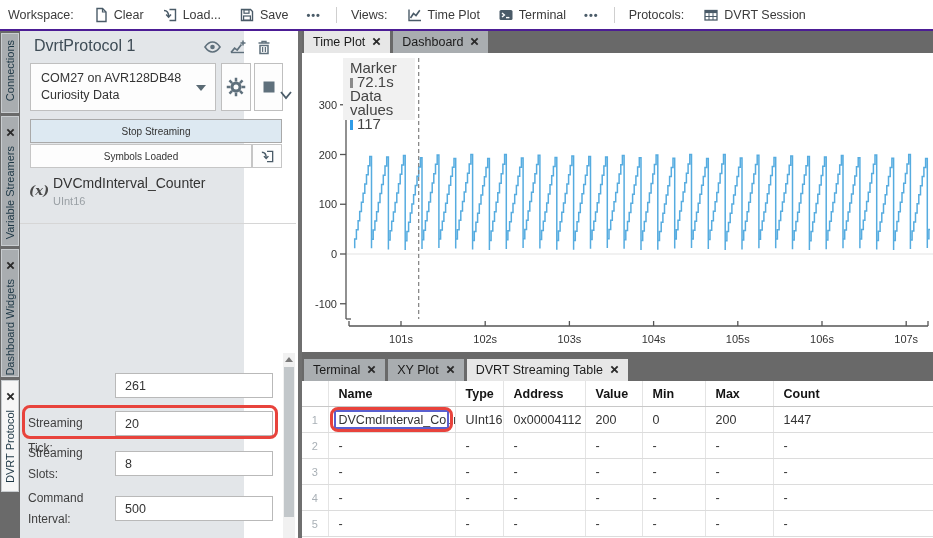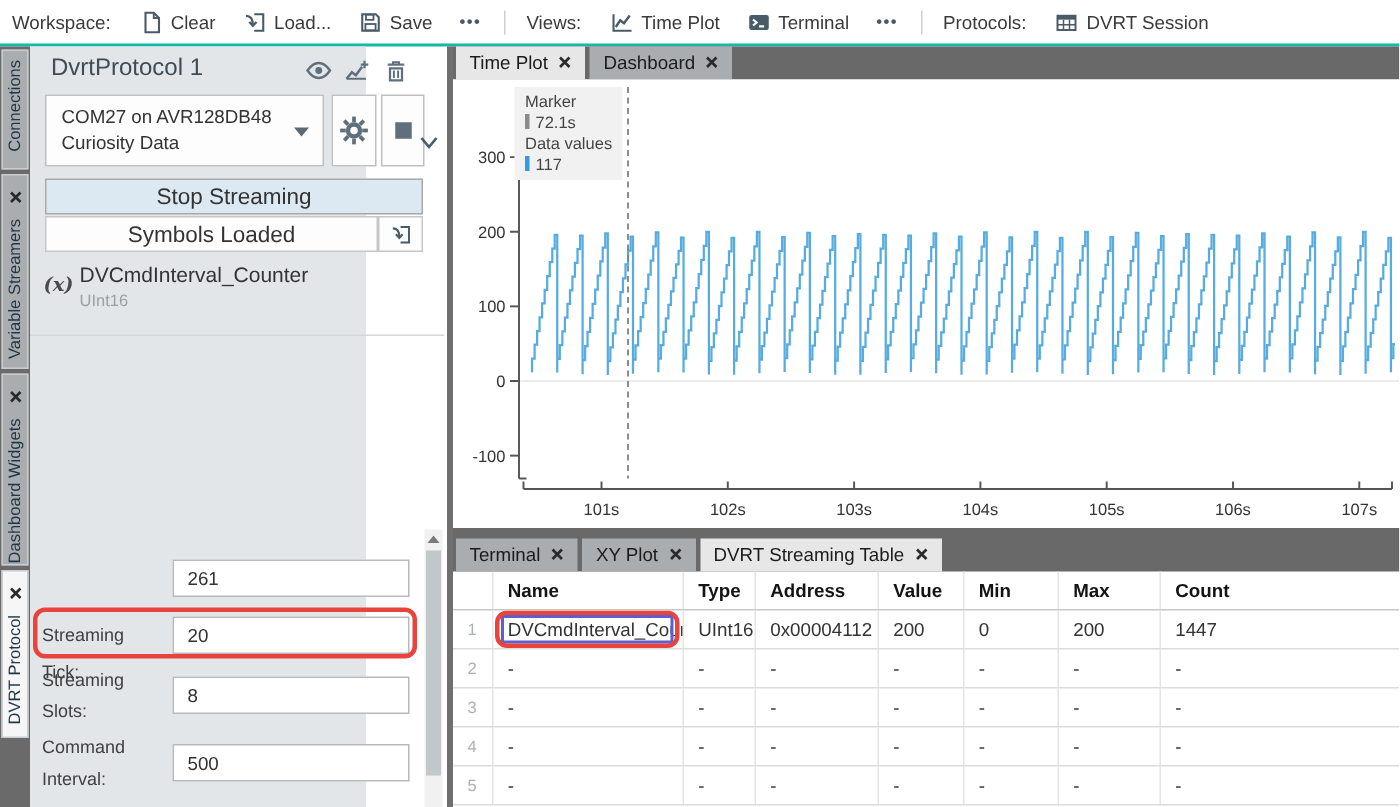--- a/index.html
+++ b/index.html
@@ -1,20 +1,20 @@
 <!DOCTYPE html>
 <html><head>
 <meta charset="utf-8">
 <style>
   html,body{margin:0;padding:0;background:#fff;}
   #app{position:relative;width:933px;height:538px;overflow:hidden;
        font-family:"Liberation Sans",sans-serif;background:#fff;color:#333;}
   
   #toolbar{position:absolute;left:0;top:0;width:933px;height:29px;background:#fff;
-    border-bottom:2px solid #14b8a6;display:flex;align-items:center;font-size:12.5px;color:#3a3a3a;}
+    border-bottom:2px solid #4c1d95;display:flex;align-items:center;font-size:12.5px;color:#3a3a3a;}
   .tb-label{margin:0 10px 0 8px;}
   .tb-btn{display:flex;align-items:center;gap:5px;padding:0 9px;height:26px;cursor:default;}
   .tb-sep{width:1px;height:16px;background:#cfcfcf;margin:0 6px;}
   .icon{display:inline-flex;align-items:center;justify-content:center;}
   .slate{color:#4a5b68;}
   .dots{color:#4a5b68;font-size:11px;letter-spacing:1px;font-weight:bold;}
   
   #side-strip{position:absolute;left:0;top:31px;width:20px;height:507px;background:#6a6a6a;}
   .vtab{width:18px;margin:2px 0 3px 1px;background:#a9adb0;border:1px solid #c9cdd0;
     display:flex;flex-direction:column;align-items:center;box-sizing:border-box;padding:6px 0;}
@@ -28,21 +28,21 @@
   .ptool{position:absolute;top:8px;}
   #dev-box{position:absolute;left:10px;top:32px;width:186px;height:48px;background:#fdfdfd;
     border:1px solid #bfbfbf;box-sizing:border-box;font-size:12.5px;color:#333;
     padding:6px 22px 0 10px;line-height:17px;}
   .caret{position:absolute;right:9px;top:21px;width:0;height:0;
     border-left:5px solid transparent;border-right:5px solid transparent;border-top:6px solid #5a6a74;}
   .sq-btn{position:absolute;top:32px;width:30px;height:48px;background:#fdfdfd;border:1px solid #bfbfbf;
     box-sizing:border-box;display:flex;align-items:center;justify-content:center;}
   #expander{position:absolute;left:259px;top:58px;}
   .wide-btn{position:absolute;left:10px;width:252px;height:24px;box-sizing:border-box;
-    display:flex;align-items:center;justify-content:center;font-size:15px;color:#333;}
+    display:flex;align-items:center;justify-content:center;font-size:10px;color:#333;}
   #btn-stop-streaming{top:88px;background:#dde9f2;border:1px solid #a9a9a9;}
   #btn-symbols{top:113px;width:222px;background:#fdfdfd;border:1px solid #c6c6c6;}
   #btn-symbols-icon{position:absolute;left:232px;top:113px;width:30px;height:24px;background:#fdfdfd;
     border:1px solid #c6c6c6;box-sizing:border-box;display:flex;align-items:center;justify-content:center;}
   #variable{position:absolute;left:0;top:140px;width:276px;height:52px;border-bottom:1px solid #d6d6d6;}
   #var-x{position:absolute;left:9px;top:12px;font-family:"DejaVu Serif",serif;
     font-style:italic;font-weight:bold;font-size:13px;color:#4a4a4a;}
   #var-name{position:absolute;left:33px;top:4px;font-size:14px;color:#333;}
   #var-type{position:absolute;left:33px;top:24px;font-size:11px;color:#9aa0a5;}
   
@@ -68,21 +68,21 @@
   
   .tabstrip{display:flex;align-items:flex-end;gap:3px;padding-left:2px;background:#696969;box-sizing:border-box;}
   .htab{display:flex;align-items:center;gap:7px;padding:0 9px;height:22px;
     background:#a9adb0;font-size:12.5px;color:#1b1b1b;white-space:nowrap;}
   .htab.active{background:#e7e7e7;}
   
   #plot-section{position:absolute;left:302px;top:31px;width:631px;height:321px;}
   #plot-tabs{height:22px;}
   #plot-area{position:relative;width:631px;height:299px;background:#fff;}
   #legend-box{position:absolute;left:41px;top:5px;width:72px;height:62px;background:#f1f1f1;
-    padding:3px 0 0 7px;box-sizing:border-box;font-size:11px;color:#444;line-height:14px;z-index:3;}
+    padding:3px 0 0 7px;box-sizing:border-box;font-size:15px;color:#444;line-height:14px;z-index:3;}
   .leg-bar{display:inline-block;width:3px;height:10px;vertical-align:-1px;margin-right:4px;}
   
   #table-section{position:absolute;left:302px;top:352px;width:631px;height:186px;background:#fff;}
   #table-tabs{height:29px;padding-top:4px;}
   table{border-collapse:collapse;table-layout:fixed;width:631px;font-size:12.5px;}
   th,td{border-right:1px solid #e4e4e4;border-bottom:1px solid #dcdcdc;
     padding:0 0 0 10px;height:25px;text-align:left;overflow:hidden;white-space:nowrap;}
   th{font-weight:bold;color:#141414;height:25px;border-bottom:1px solid #c8c8c8;}
   td{color:#333;}
   .rownum{color:#a9b0b6;font-size:11px;text-align:center;padding:0;}

